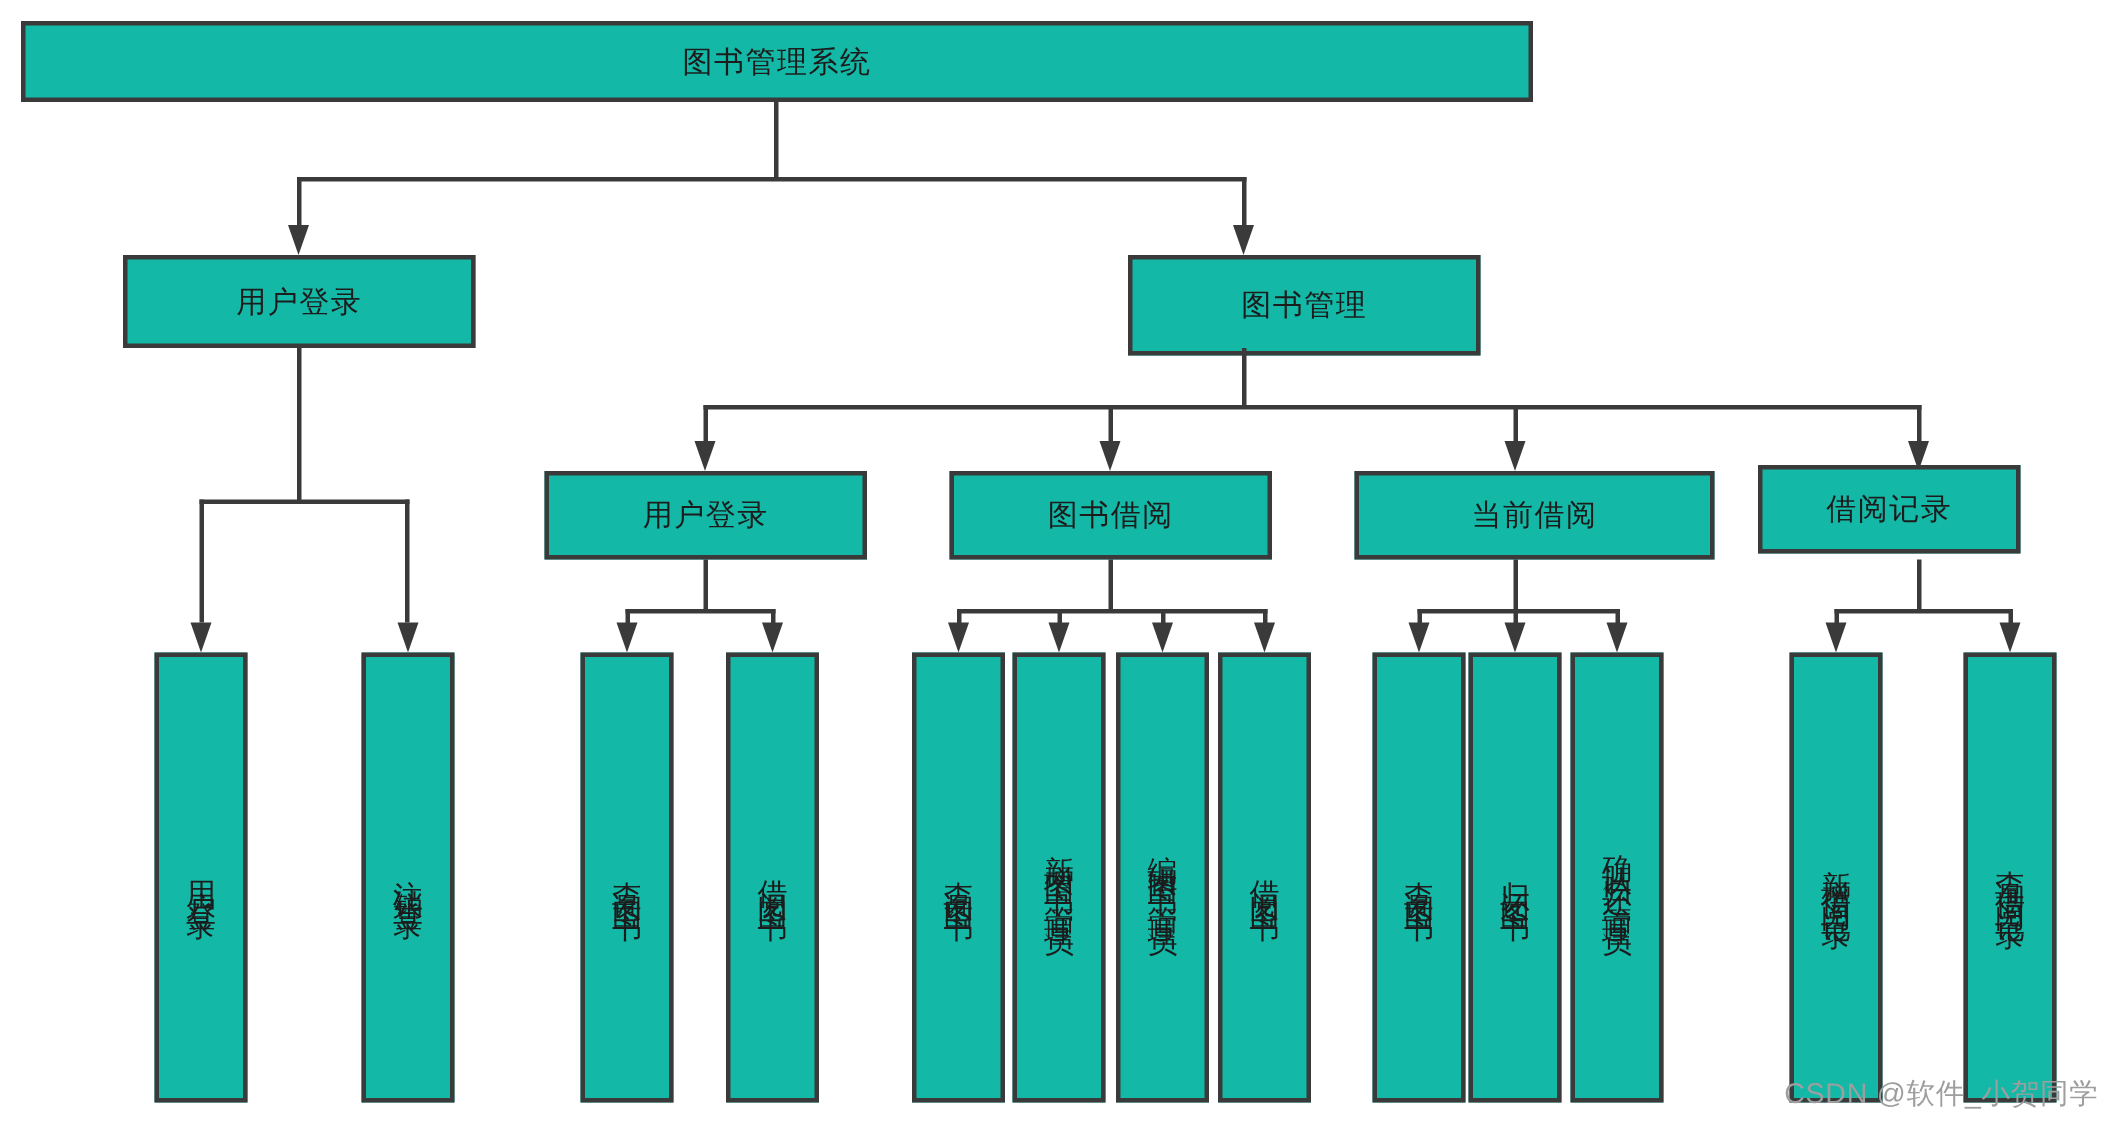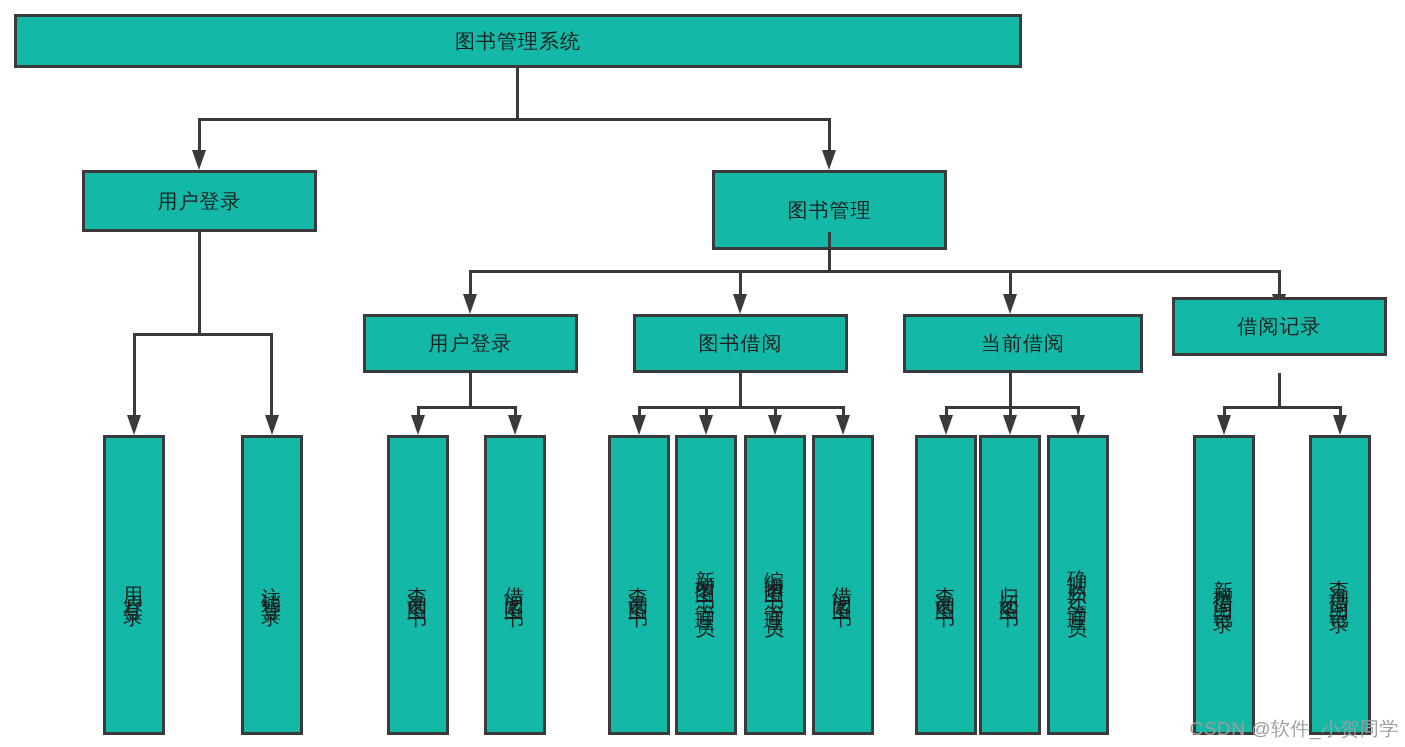--- a/index.html
+++ b/index.html
@@ -78,21 +78,21 @@
   <div class="vline" style="left:516px; top:68px; height:52px"></div>
   <div class="hline" style="left:198px; top:118px; width:633px"></div>
   <div class="vline" style="left:198px; top:118px; height:33px"></div>
   <div class="arrow" style="left:192px; top:150px"></div>
   <div class="vline" style="left:828px; top:118px; height:33px"></div>
   <div class="arrow" style="left:822px; top:150px"></div>
 
   <div class="node" style="left:82px; top:170px; width:235px; height:62px">
     <span>用户登录</span>
   </div>
-  <div class="node" style="left:712px; top:170px; width:235px; height:80px">
+  <div class="node" style="left:752px; top:170px; width:235px; height:67px">
     <span>图书管理</span>
   </div>
 
   <div class="vline" style="left:198px; top:232px; height:103px"></div>
   <div class="hline" style="left:133px; top:333px; width:140px"></div>
   <div class="vline" style="left:133px; top:333px; height:82px"></div>
   <div class="arrow" style="left:127px; top:415px"></div>
   <div class="vline" style="left:270px; top:333px; height:82px"></div>
   <div class="arrow" style="left:265px; top:415px"></div>
 
@@ -109,21 +109,21 @@
 
   <div class="node" style="left:363px; top:314px; width:215px; height:59px">
     <span>用户登录</span>
   </div>
   <div class="node" style="left:633px; top:314px; width:215px; height:59px">
     <span>图书借阅</span>
   </div>
   <div class="node" style="left:903px; top:314px; width:240px; height:59px">
     <span>当前借阅</span>
   </div>
-  <div class="node" style="left:1172px; top:297px; width:215px; height:59px">
+  <div class="node" style="left:1172px; top:310px; width:175px; height:59px">
     <span>借阅记录</span>
   </div>
 
   <div class="vline" style="left:469px; top:373px; height:35px"></div>
   <div class="hline" style="left:417px; top:406px; width:100px"></div>
   <div class="vline" style="left:417px; top:406px; height:10px"></div>
   <div class="arrow" style="left:411px; top:415px"></div>
   <div class="vline" style="left:514px; top:406px; height:10px"></div>
   <div class="arrow" style="left:508px; top:415px"></div>
 

